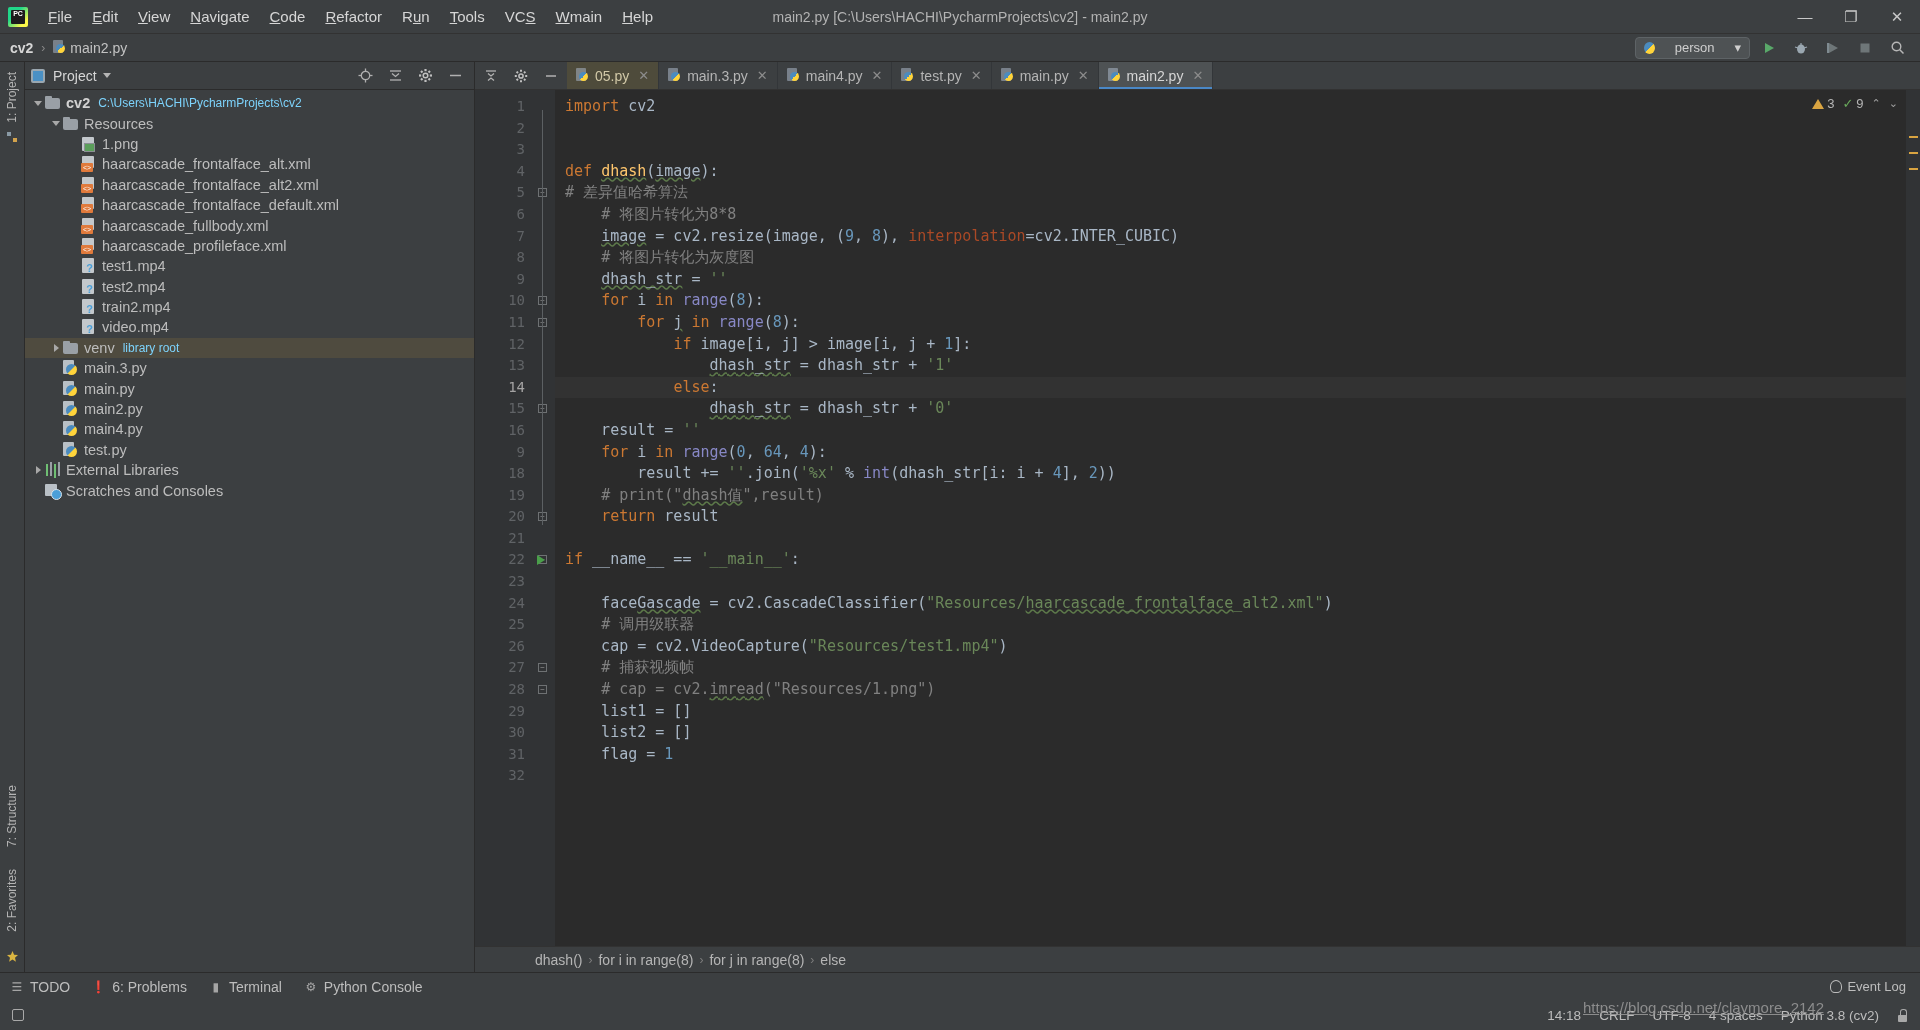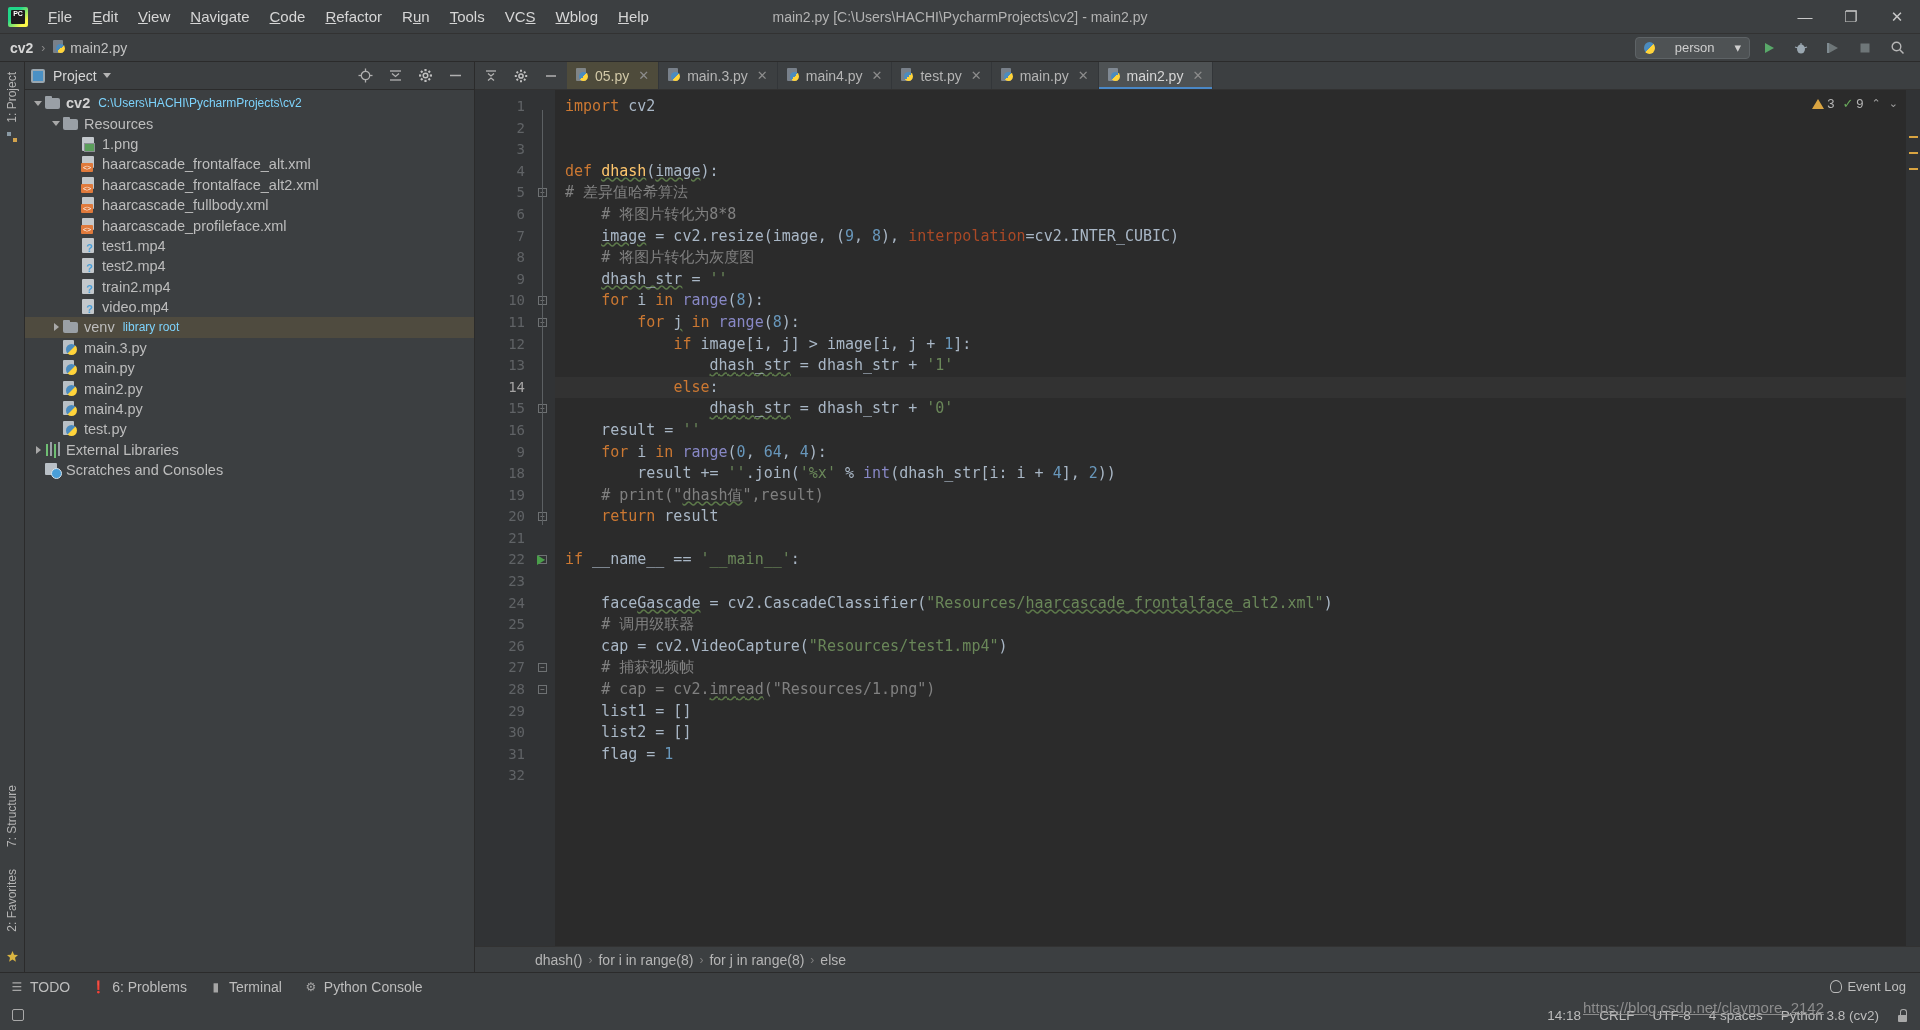--- a/index.html
+++ b/index.html
@@ -261,21 +261,21 @@
     <div class="menubar">
       <div class="menu-item"><u>F</u><span>ile</span></div>
       <div class="menu-item"><u>E</u><span>dit</span></div>
       <div class="menu-item"><u>V</u><span>iew</span></div>
       <div class="menu-item"><u>N</u><span>avigate</span></div>
       <div class="menu-item"><u>C</u><span>ode</span></div>
       <div class="menu-item"><u>R</u><span>efactor</span></div>
       <div class="menu-item">R<u>u</u><span>n</span></div>
       <div class="menu-item"><u>T</u><span>ools</span></div>
       <div class="menu-item">VC<u>S</u></div>
-      <div class="menu-item"><u>W</u><span>blog</span></div>
+      <div class="menu-item"><u>W</u><span>main</span></div>
       <div class="menu-item"><u>H</u><span>elp</span></div>
     </div>
     <div class="win-title">main2.py [C:\Users\HACHI\PycharmProjects\cv2] - main2.py</div>
     <div class="win-btns">
       <div class="win-btn">—</div>
       <div class="win-btn">❐</div>
       <div class="win-btn close">✕</div>
     </div>
   </div>
 
@@ -411,20 +411,25 @@
           </div>
           <div class="trow" style="padding-left: 42px;">
             <span class="arrow "></span>
             <span class="ic ic-xml"></span>
             <span class="lbl">haarcascade_frontalface_alt.xml</span>
           </div>
           <div class="trow" style="padding-left: 42px;">
             <span class="arrow "></span>
             <span class="ic ic-xml"></span>
             <span class="lbl">haarcascade_frontalface_alt2.xml</span>
+          </div>
+          <div class="trow" style="padding-left: 42px;">
+            <span class="arrow "></span>
+            <span class="ic ic-xml"></span>
+            <span class="lbl">haarcascade_frontalface_default.xml</span>
           </div>
           <div class="trow" style="padding-left: 42px;">
             <span class="arrow "></span>
             <span class="ic ic-xml"></span>
             <span class="lbl">haarcascade_fullbody.xml</span>
           </div>
           <div class="trow" style="padding-left: 42px;">
             <span class="arrow "></span>
             <span class="ic ic-xml"></span>
             <span class="lbl">haarcascade_profileface.xml</span>

